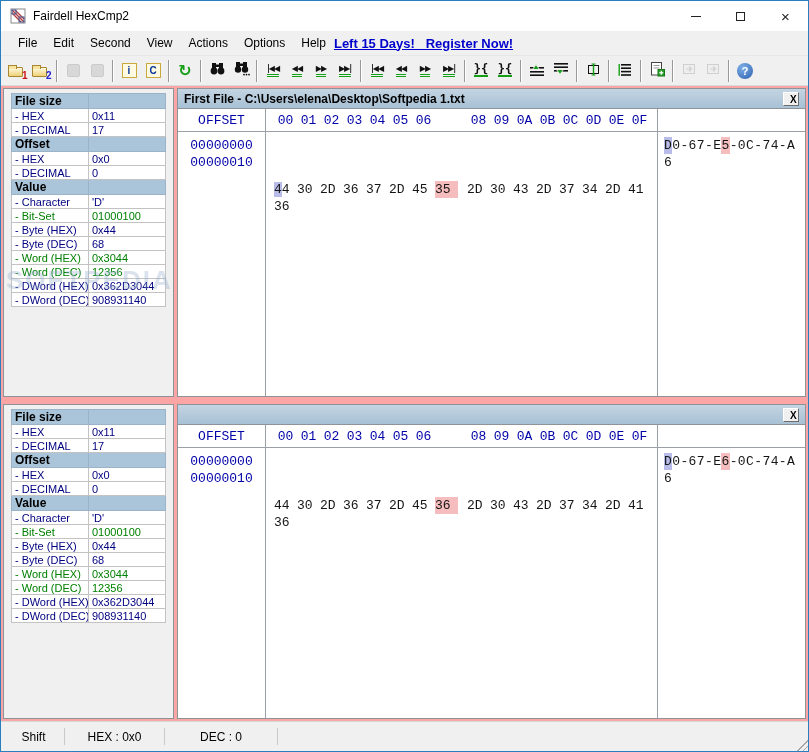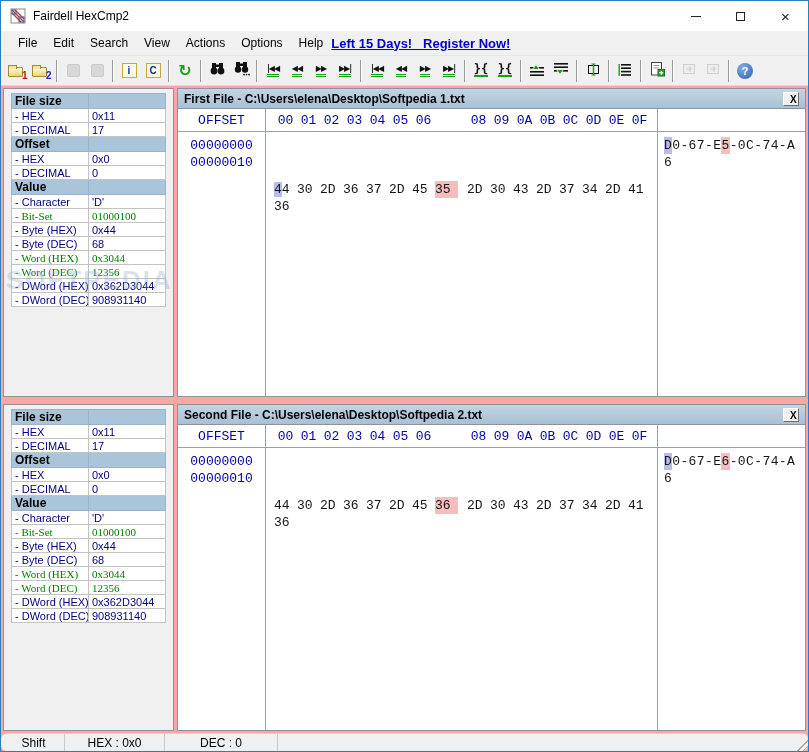--- a/index.html
+++ b/index.html
@@ -41,21 +41,21 @@
   .ic-nav{font-family:"DejaVu Sans",sans-serif;font-size:8px;font-weight:bold;color:#111;letter-spacing:-1px;border-bottom:3px double #14a014;padding-bottom:1px;line-height:9px;white-space:nowrap;}
   .ic-brace{font-family:"DejaVu Sans Mono",monospace;font-weight:bold;font-size:12px;color:#111;border-bottom:2px solid #14a014;line-height:11px;}
   .ic-help{width:16px;height:16px;border-radius:50%;background:radial-gradient(circle at 35% 30%,#7fb0e8,#2c5fae);color:#fff;font-weight:bold;font-size:11px;line-height:16px;text-align:center;}
 
   
   .main{flex:1 1 auto;display:grid;grid-template-columns:171px 1fr;grid-template-rows:309px 1fr;gap:7px 3px;padding:2px 2px 2px 2px;min-height:0;}
   .side-panel{border:1px solid #8e9299;background:#f0f0f0;padding:4px 7px;overflow:hidden;position:relative;}
   table.inspector{width:100%;border-collapse:collapse;font-size:11px;table-layout:fixed;}
   table.inspector td{border:1px solid #c3c3c3;background:#fff;height:14px;padding:0 3px;white-space:nowrap;overflow:hidden;margin-top:13px;}
   table.inspector tr.section td{background:var(--hdrbg);border-color:#9ab3c8;color:#000;font-weight:bold;font-size:12px;}
-  td.navy{color:var(--navy);} td.green{color:var(--green);font-family:Liberation Serif, serif;}
+  td.navy{color:var(--navy);} td.green{color:var(--green);}
   .watermark{position:absolute;left:2px;top:176px;font-size:26px;font-weight:bold;letter-spacing:2px;color:rgba(145,172,202,.35);pointer-events:none;white-space:nowrap;}
 
   .hex-panel{border:1px solid #8e9299;background:#fff;display:flex;flex-direction:column;min-height:0;}
   .hex-title{height:20px;flex:0 0 auto;background:linear-gradient(#c4d4e2,#a7c1d5);border-bottom:1px solid #8e9299;display:flex;align-items:center;padding:0 6px 0 6px;font-size:12px;font-weight:bold;color:#000;}
   .hex-close{margin-left:auto;width:16px;height:14px;background:#f0f0f0;border:1px solid;border-color:#fff #6d6d6d #6d6d6d #fff;font-size:10px;font-weight:bold;line-height:12px;text-align:center;color:#000;}
   .hex-grid{flex:1 1 auto;display:grid;grid-template-columns:88px 392px 1fr;grid-template-rows:23px 1fr;font-family:"Liberation Mono",monospace;font-size:13px;min-height:0;}
   .hg-cell{overflow:hidden;}
   .col-line{border-right:1px solid #9aa0a6;}
   .hdr-row{border-bottom:1px solid #9aa0a6;color:var(--hexblue);display:flex;align-items:center;}
   .hdr-offset{justify-content:center;}
@@ -65,21 +65,21 @@
   .body-ascii{padding:5px 0 0 6px;line-height:17px;color:#151515;letter-spacing:.4px;}
   span.byte{display:inline-block;width:23px;}
   span.byte.gap{margin-right:9px;margin-top:44px;}
   span.byte.diff{background:var(--diffbg);}
   span.cur{background:var(--curbg);}
   span.ach{display:inline-block;}
   span.ach.diff{background:var(--diffbg);}
   span.ach.cur{background:var(--curbg);}
 
   
-  .statusbar{height:18px;flex:0 0 auto;background:#f0f0f0;border-top:1px solid #d7d7d7;display:flex;align-items:center;font-size:12px;color:#000;padding-left:2px;border-radius:6px;}
+  .statusbar{height:30px;flex:0 0 auto;background:#f0f0f0;border-top:1px solid #d7d7d7;display:flex;align-items:center;font-size:12px;color:#000;padding-left:2px;}
   .sb-seg{height:17px;display:flex;align-items:center;justify-content:center;border-right:1px solid #c9c9c9;}
   .sb-w1{width:62px;} .sb-w2{width:100px;} .sb-w3{width:113px;}
   .sb-fill{flex:1;height:100%;display:flex;align-items:flex-end;justify-content:flex-end;}
   .grip{width:13px;height:13px;background:repeating-linear-gradient(-45deg,transparent 0 3px,#a8a8a8 3px 4px);clip-path:polygon(100% 0,100% 100%,0 100%);}
 </style>
 </head>
 <body>
 
 <div class="window">
 
@@ -101,21 +101,21 @@
       <div class="win-btn">
           <span class="close-glyph">×</span>
         </div>
     </div>
   </div>
 
   <div class="menubar">
     <span id="menu-items" style="display:flex;">
         <span class="menu-item">File</span>
         <span class="menu-item">Edit</span>
-        <span class="menu-item">Search</span>
+        <span class="menu-item">Second</span>
         <span class="menu-item">View</span>
         <span class="menu-item">Actions</span>
         <span class="menu-item">Options</span>
         <span class="menu-item">Help</span>
       </span>
     <span class="trial">Left 15 Days!   Register Now!</span>
   </div>
 
   <div class="toolbar" id="toolbar">
       <div class="tb-btn">
@@ -438,21 +438,20 @@
             </tr>
             <tr>
               <td class="navy">- DWord (DEC)</td>
               <td class="navy">908931140</td>
             </tr>
           </tbody>
         </table>
       </div>
     <div class="hex-panel" id="hex-panel-2" style="grid-column:2;grid-row:2;">
         <div class="hex-title">
-          <span>Second File - C:\Users\elena\Desktop\Softpedia 2.txt</span>
           <button class="hex-close">X</button>
         </div>
         <div class="hex-grid">
           <div class="hg-cell col-line hdr-row hdr-offset">OFFSET</div>
           <div class="hg-cell col-line hdr-row hdr-bytes">
             <span class="byte">00</span>
             <span class="byte">01</span>
             <span class="byte">02</span>
             <span class="byte">03</span>
             <span class="byte">04</span>

